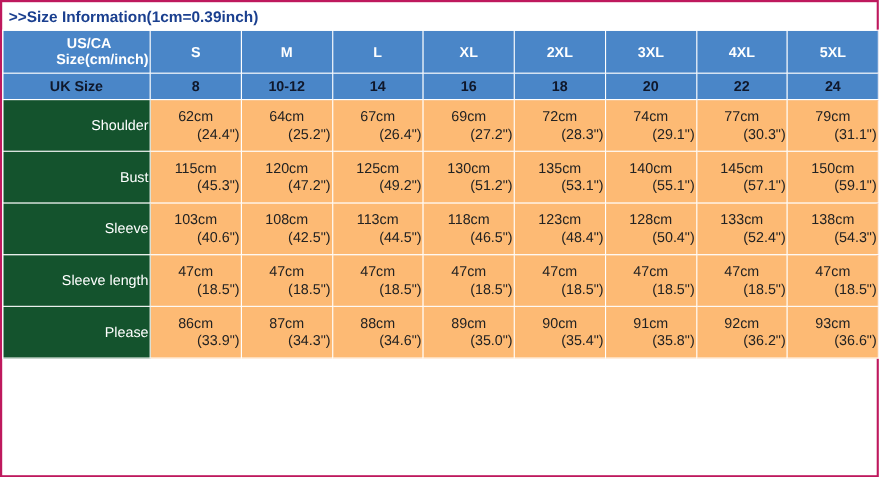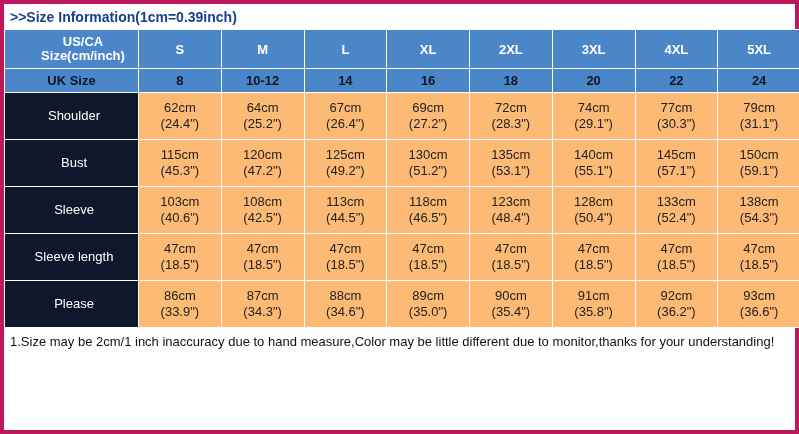--- a/index.html
+++ b/index.html
@@ -12,21 +12,21 @@
     background: #ffffff;
     font-family: "Liberation Sans", sans-serif;
     color: #1a1a1a;
     overflow: hidden;
   }
   .page {
     width: 799px;
     height: 434px;
     position: relative;
     box-sizing: border-box;
-    border: 4px solid #be185d;
+    border: 2px solid #be185d;
   }
   .header {
     padding: 4px 6px 0 6px;
   }
   .header-line {
     font-size: 14px;
     font-weight: bold;
     color: #1a3f8f;
     line-height: 18px;
     white-space: nowrap;
@@ -67,34 +67,35 @@
     font-size: 13px;
   }
   .data-row td {
     background: #fdba74;
     color: #222222;
     height: 42px;
     border: 1px solid #b9cfe6;
     line-height: 16px;
   }
   .data-row td.lbl-col {
-    background: #0f172a;
+    background: #14532d;
     color: #ffffff;
-    text-align: center;
+    text-align: right;
     padding-left: 6px;
     font-size: 13px;
     font-weight: normal;
     border: 1px solid #ffffff;
     margin-left: 27px;
   }
   .cell-main {
     display: block;
   }
   .cell-sub {
     display: block;
+    text-align: right;
   }
   .notes {
     padding: 5px 6px 0 6px;
     font-size: 13px;
     line-height: 18px;
     color: #111111;
   }
   .notes div {
     white-space: normal;
   }
@@ -314,16 +315,15 @@
         </td>
         <td>
           <span class="cell-main">93cm</span>
           <span class="cell-sub">(36.6")</span>
         </td>
       </tr>
     </tbody>
   </table>
 
   <div class="notes">
-    <div>1.Size may be 2cm/1 inch inaccuracy due to hand measure,Color may be little different due to monitor,thanks for your understanding!</div>
   </div>
 
 </div>
 
 </body></html>

